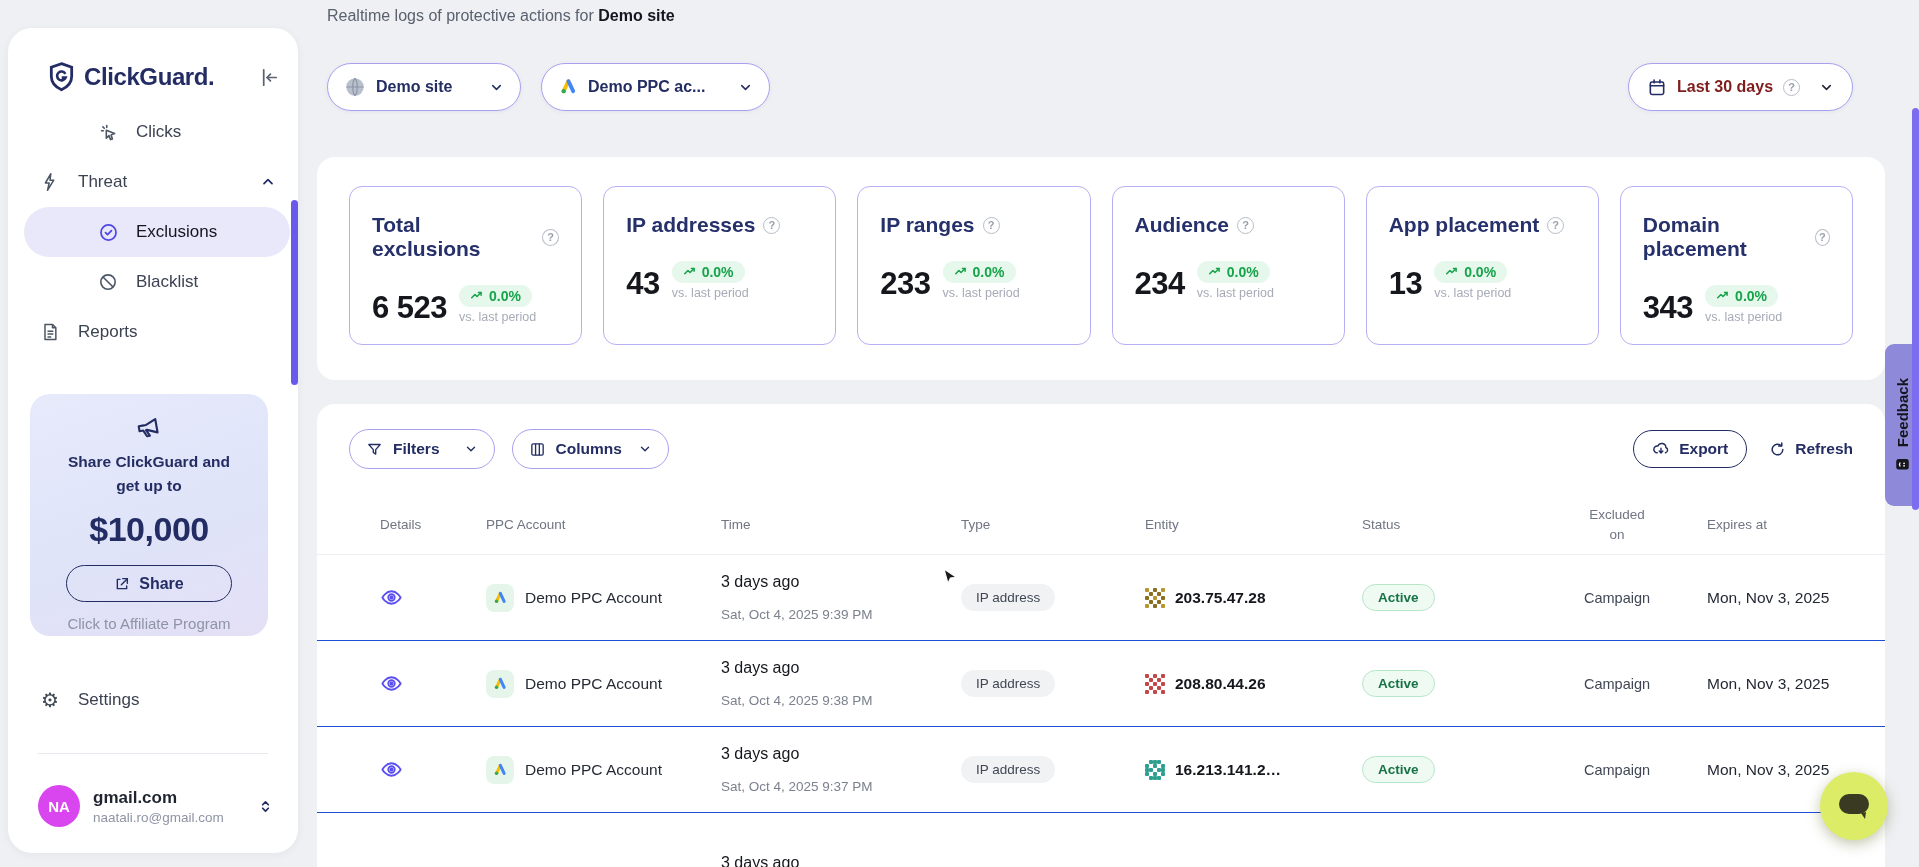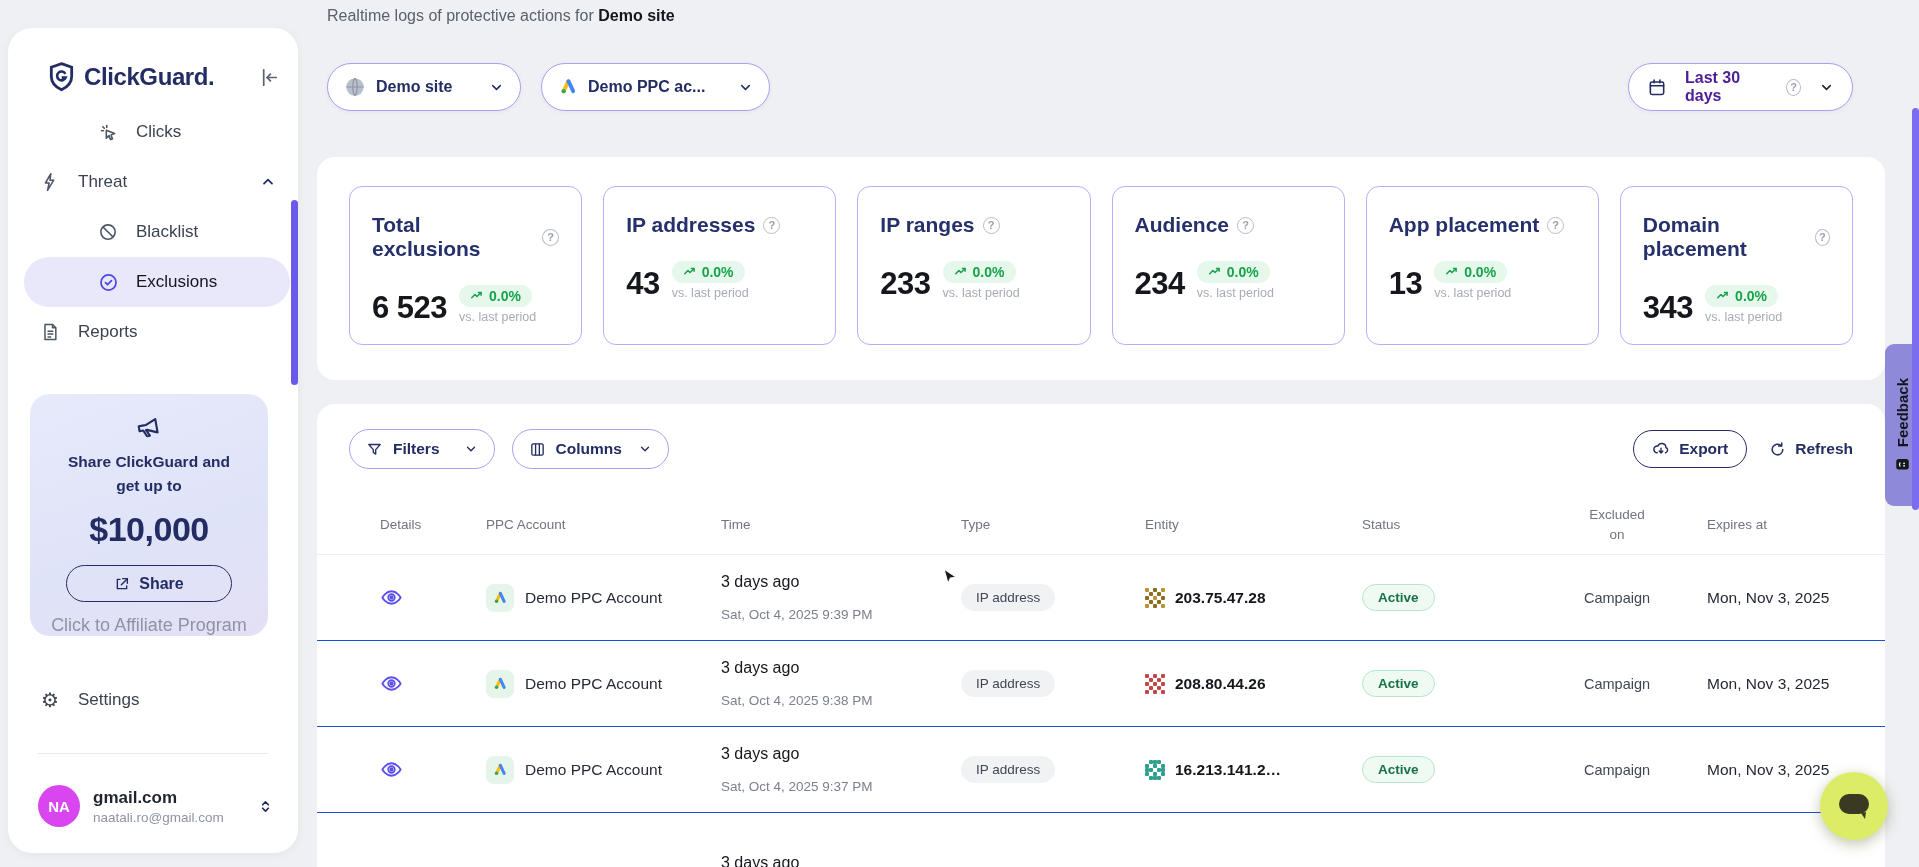--- a/index.html
+++ b/index.html
@@ -23,40 +23,40 @@
   .nav-item .chev-end { margin-left:auto; color:#232d63; }
   .side-scroll { position:absolute; left:283px; top:172px; width:7px; height:185px; background:#6a5aeb; border-radius:4px; }
   .promo { position:absolute; left:22px; top:366px; width:238px; height:242px; border-radius:20px;
            background:linear-gradient(160deg,#e7eafb 0%,#dfe3f8 60%,#e4e0f6 100%);
            text-align:center; padding-top:18px; color:#232d63; }
   .promo-line { font-size:15.5px; font-weight:600; line-height:1.55; }
   .promo-amount { font-size:34px; font-weight:700; margin-top:12px; letter-spacing:-0.5px; }
   .share-btn { margin:16px auto 0; width:166px; height:37px; border:1.5px solid #232d63; border-radius:20px;
                display:flex; align-items:center; justify-content:center; gap:9px; font-size:16px; font-weight:600;
                color:#232d63; cursor:pointer; background:transparent; }
-  .promo-sub { margin-top:13px; font-size:18px; color:#8e94a3; cursor:pointer; }
+  .promo-sub { margin-top:13px; font-size:15px; color:#8e94a3; cursor:pointer; }
   .settings-row { position:absolute; top:647px; left:16px; right:16px; }
   .divider { position:absolute; top:725px; left:30px; right:30px; height:1px; background:#e7e9ee; }
   .user-row { position:absolute; top:752px; left:30px; right:24px; height:52px; display:flex; align-items:center; cursor:pointer; }
   .avatar { width:42px; height:42px; border-radius:50%; background:#d946ef; color:#fff; font-size:15px; font-weight:700;
             display:flex; align-items:center; justify-content:center; }
   .user-meta { margin-left:13px; }
   .user-name { font-size:17px; font-weight:700; color:#1f2430; }
   .user-email { font-size:13.5px; color:#8e94a3; margin-top:2px; }
   .user-chev { margin-left:auto; }
 
   
   .subtitle { position:absolute; left:327px; top:7px; font-size:16px; color:#59606e; }
   .subtitle b { color:#14161f; font-weight:700; }
   .pill { height:48px; border:1.5px solid #a8a1f0; border-radius:24px; background:#fff;
           display:flex; align-items:center; font-size:16px; font-weight:600; color:#232d63; cursor:pointer;
           box-shadow:0 1px 4px rgba(60,50,150,.06); }
   .site-pill { position:absolute; left:327px; top:63px; width:194px; padding:0 16px; gap:10px; }
   .ppc-pill  { position:absolute; left:541px; top:63px; width:229px; padding:0 16px; gap:10px; }
-  .date-pill { position:absolute; left:1628px; top:63px; width:225px; padding:16px 18px; gap:18px; color:#4c1d95; }
+  .date-pill { position:absolute; left:1628px; top:63px; width:225px; padding:16px 18px; gap:10px; color:#7f1d1d; }
   .pill .chev { margin-left:auto; color:#232d63; }
   .qmark { width:17px; height:17px; border:1.4px solid #b7bcc6; border-radius:50%; color:#9aa1ad;
            font-size:11px; font-weight:700; display:inline-flex; align-items:center; justify-content:center; }
   .qmark::after { content:"?"; }
 
   
   .panel1 { position:absolute; left:317px; top:157px; width:1568px; height:223px; background:#fff; border-radius:18px; }
   .cards { position:absolute; left:32px; right:32px; top:29px; bottom:35px; display:flex; gap:21px; }
   .stat-card { flex:1; border:1.5px solid #b6b0f4; border-radius:13px; padding:26px 22px 0; background:#fff; }
   .stat-label { display:flex; align-items:center; gap:8px; font-size:21px; font-weight:600; color:#26306b; }
@@ -145,37 +145,37 @@
           <path d="M13 2L6.5 13.2H11L9 22l7.5-12.2H12L13 2z"></path>
         </svg>
       </span>
       <span>Threat</span>
       <span class="chev-end">
         <svg width="16" height="16" viewBox="0 0 24 24" fill="none" stroke="#232d63" stroke-width="2.6" stroke-linecap="round" stroke-linejoin="round">
             <path d="M6 14.5l6-6 6 6"></path>
           </svg>
       </span>
     </div>
+    <div class="nav-item sub active">
+      <span class="nicon">
+        <svg width="21" height="21" viewBox="0 0 24 24" fill="none" stroke="#4f46e5" stroke-width="2" stroke-linecap="round" stroke-linejoin="round">
+          <circle cx="12" cy="12" r="8.6"></circle>
+            <path d="M8.6 12.1l2.3 2.3 4.5-4.6"></path>
+        </svg>
+      </span>
+      <span>Exclusions</span>
+    </div>
     <div class="nav-item sub">
       <span class="nicon">
         <svg width="20" height="20" viewBox="0 0 24 24" fill="none" stroke="#4b5563" stroke-width="1.9">
           <circle cx="12" cy="12" r="8.6"></circle>
             <path d="M6 6l12 12"></path>
         </svg>
       </span>
       <span>Blacklist</span>
-    </div>
-    <div class="nav-item sub active">
-      <span class="nicon">
-        <svg width="21" height="21" viewBox="0 0 24 24" fill="none" stroke="#4f46e5" stroke-width="2" stroke-linecap="round" stroke-linejoin="round">
-          <circle cx="12" cy="12" r="8.6"></circle>
-            <path d="M8.6 12.1l2.3 2.3 4.5-4.6"></path>
-        </svg>
-      </span>
-      <span>Exclusions</span>
     </div>
     <div class="nav-item">
       <span class="nicon">
         <svg width="20" height="20" viewBox="0 0 24 24" fill="none" stroke="#4b5563" stroke-width="1.8" stroke-linejoin="round">
           <path d="M6 3h9l4 4v14H6z"></path>
             <path d="M15 3v4h4"></path>
             <path d="M9 11h7M9 14.5h7M9 18h4.5"></path>
         </svg>
       </span>
       <span>Reports</span>

